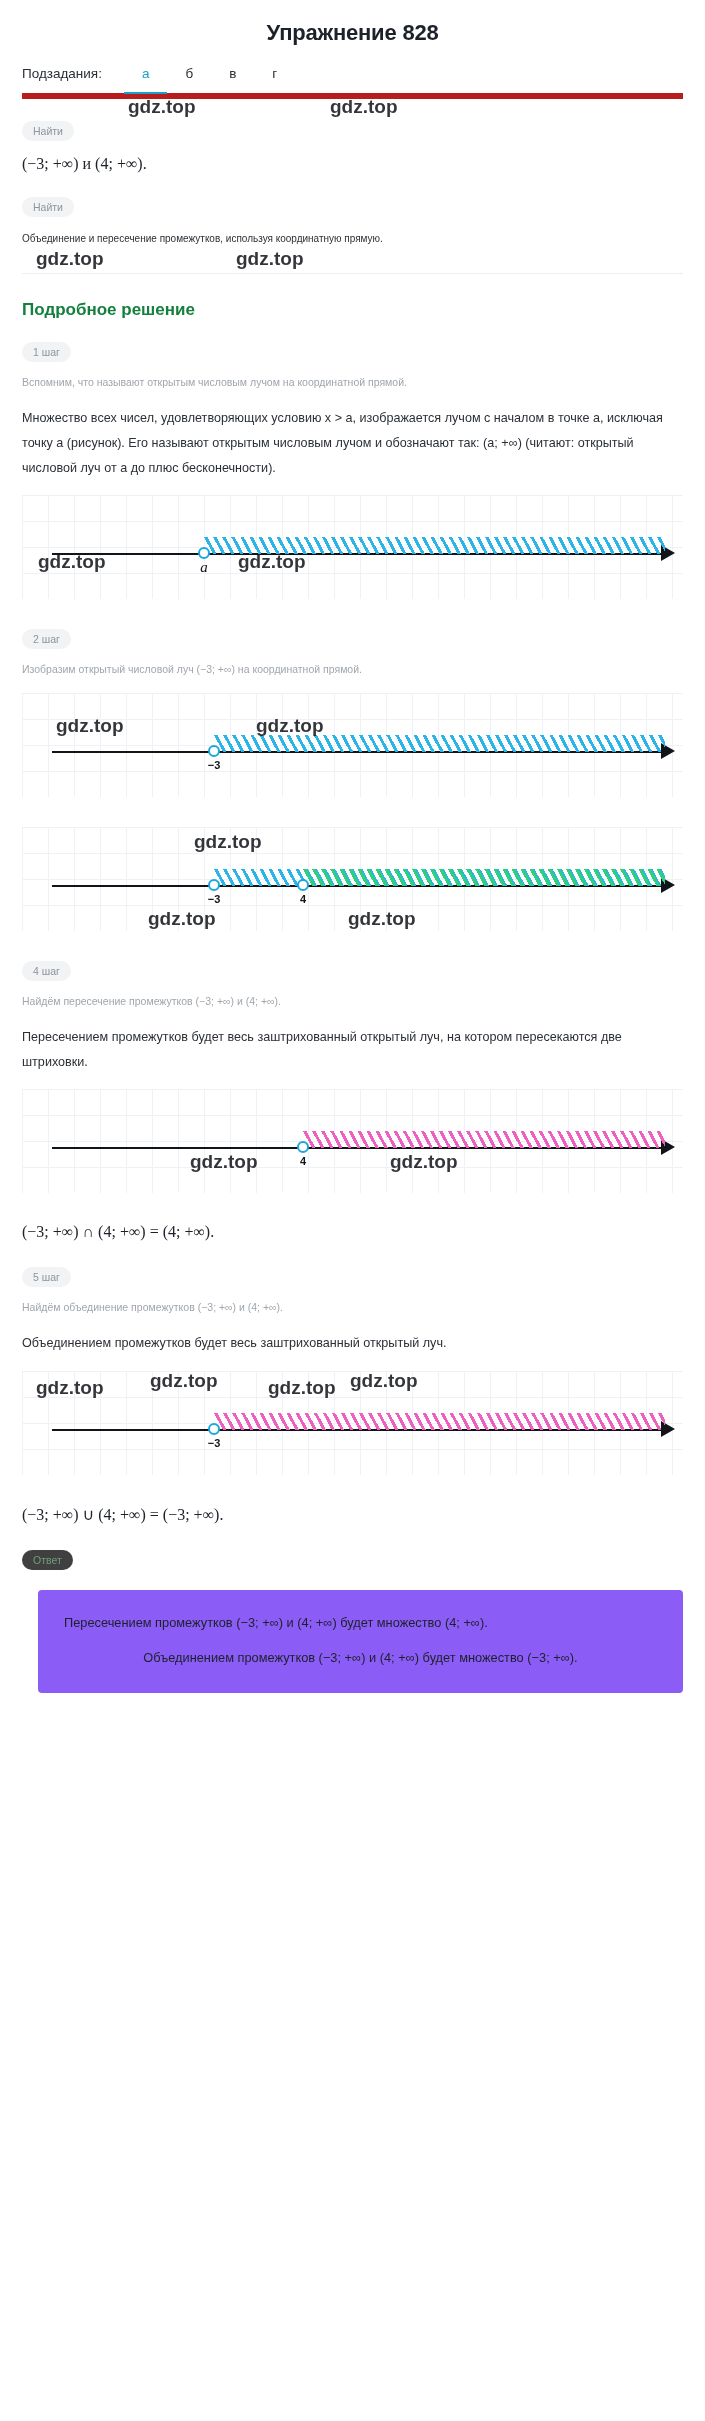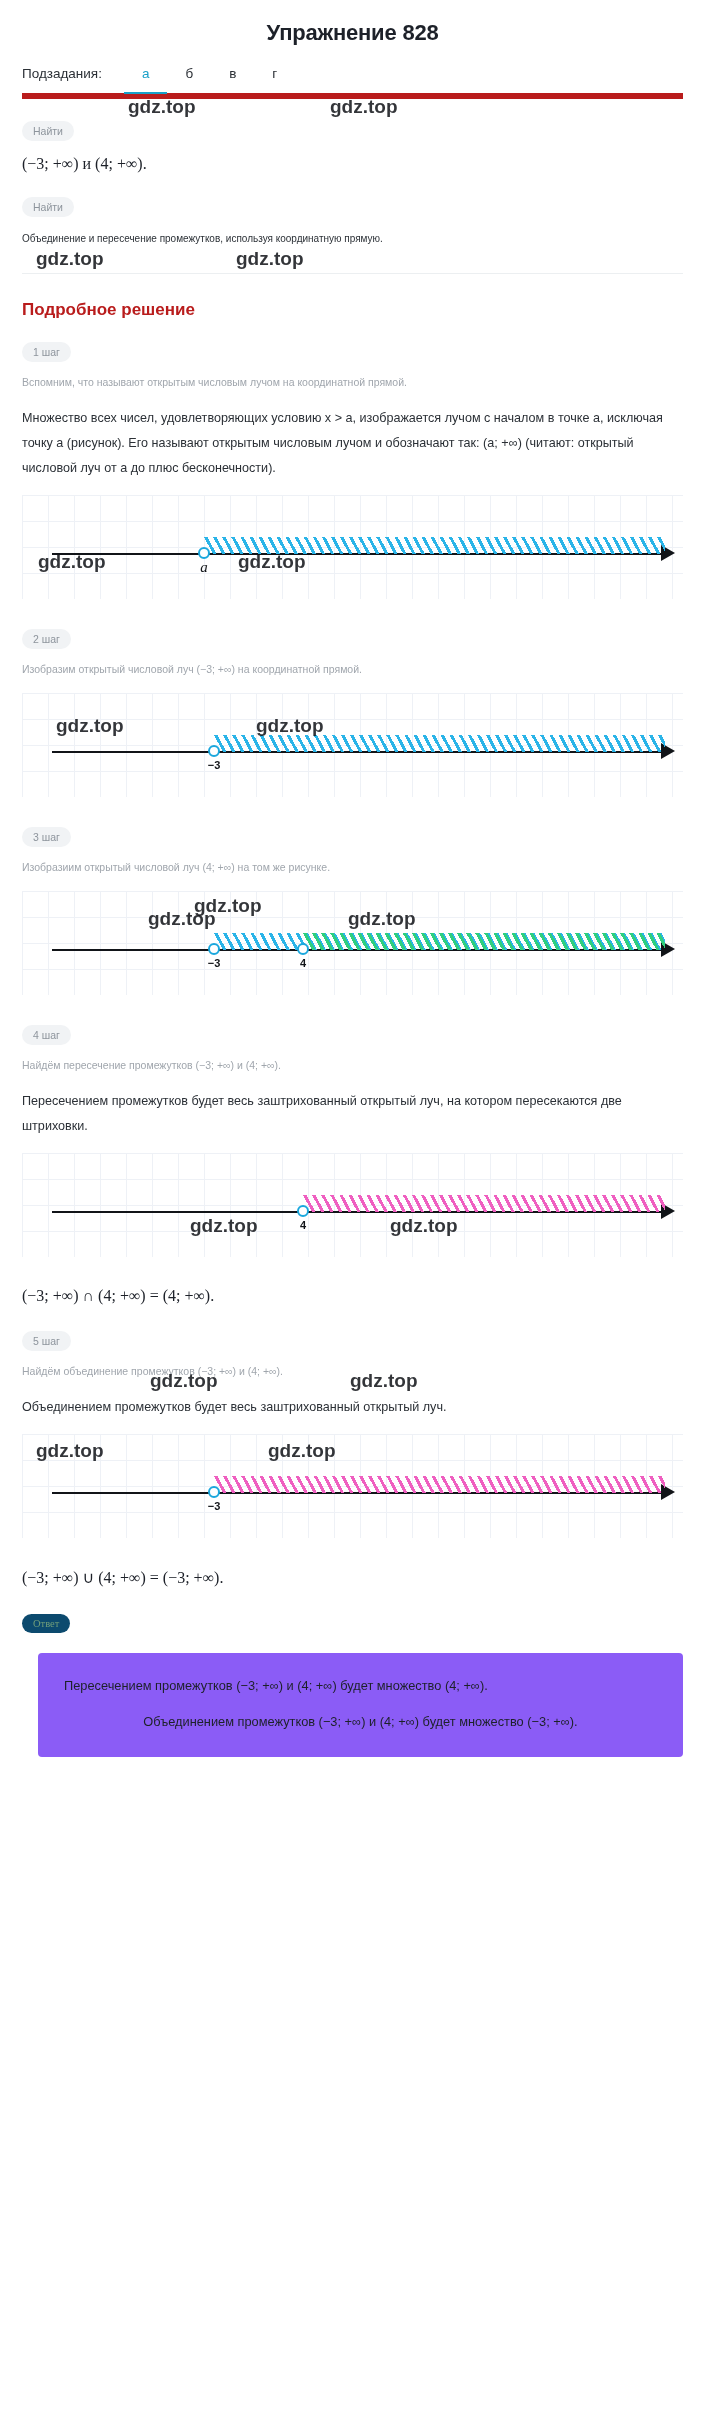--- a/index.html
+++ b/index.html
@@ -49,21 +49,21 @@
   
   .pill {
     display:inline-block;
     background:#f1f3f5;
     color:#8d949c;
     font-size:10.5px;
     border-radius: 11px;
     padding: 4px 11px;
     margin-bottom: 10px;
   }
-  .pill.answer { background:#0c4a6e; color:#6f9d7a;font-family:Liberation Serif, serif; }
+  .pill.answer { background:#404040; color:#6f9d7a; }
 
   .math {
     font-family: "Liberation Serif", serif;
     font-size: 16px;
     color:#1d2129;
   }
 
   .given-line { margin: 4px 0 24px 0; }
 
   .find-line {
@@ -71,21 +71,21 @@
     color:#2b3036;
     line-height: 1.6;
     margin: 4px 0 26px 0;
   }
 
   .divider { height:1px; background:#eceff1; margin: 0 0 26px 0; }
 
   .h2 {
     font-size: 17px;
     font-weight: bold;
-    color:#b91c1c;
+    color:#15803d;
     margin: 0 0 22px 0;
   }
 
   .step { margin-bottom: 6px; }
   .step-note {
     font-size: 10.5px;
     color: #a0a6ad;
     line-height: 1.7;
     margin: 2px 0 14px 0;
   }
@@ -255,24 +255,20 @@
     <div class="axis"></div>
     <div class="arrow"></div>
     <div class="hatch cyan" style="left:192px; right:18px;"></div>
     <div class="dot" style="left:186px;"></div>
     <div class="tick-label" style="left:192px;">−3</div>
     <div class="wm s1" style="left:34px; top:22px;">gdz.top</div>
     <div class="wm s1" style="left:234px; top:22px;">gdz.top</div>
   </div>
 
   
-  <div class="step">
-    <div class="pill">3 шаг</div>
-    <div class="step-note">Изобразиим открытый числовой луч (4;  +∞) на том же рисунке.</div>
-  </div>
 
   <div class="figure">
     <div class="axis"></div>
     <div class="arrow"></div>
     <div class="hatch cyan" style="left:192px; right:18px;"></div>
     <div class="hatch green" style="left:281px; right:18px;"></div>
     <div class="dot" style="left:186px;"></div>
     <div class="dot" style="left:275px;"></div>
     <div class="tick-label" style="left:192px;">−3</div>
     <div class="tick-label" style="left:281px;">4</div>

